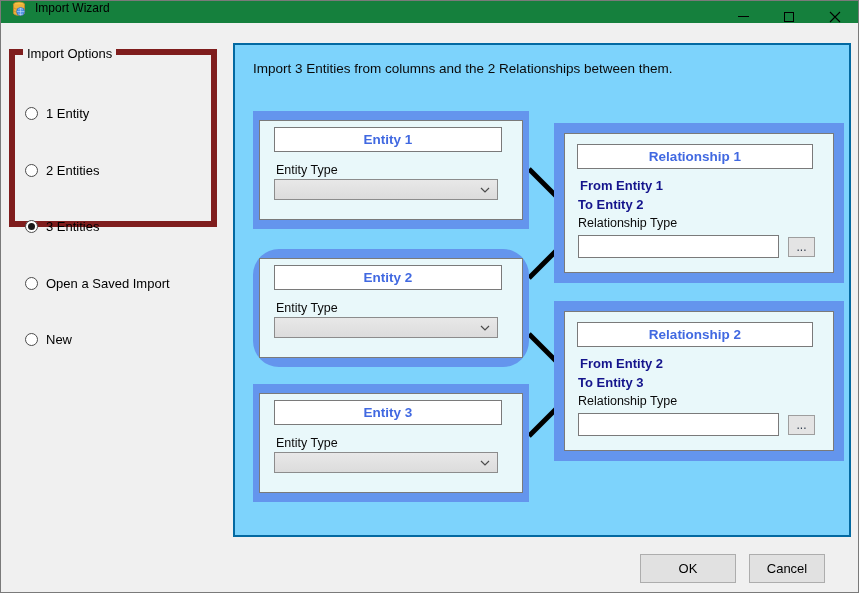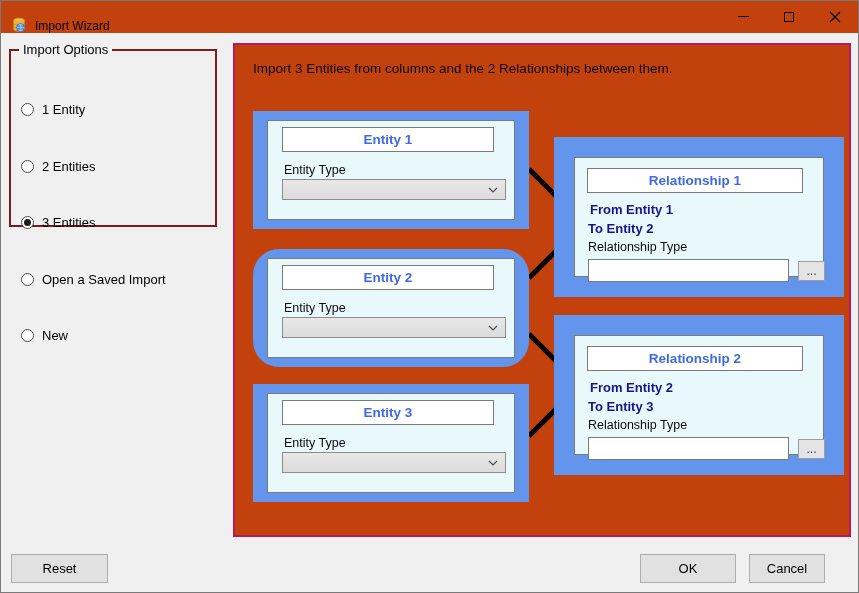--- a/index.html
+++ b/index.html
@@ -4,61 +4,61 @@
 <style>
   * { margin:0; padding:0; box-sizing:border-box; }
   html,body { width:859px; height:593px; }
   body { font-family:"Liberation Sans", sans-serif; }
   .window {
     position:relative; width:859px; height:593px;
     background:#F0F0F0; border:1px solid #7A7A7A; overflow:hidden;
   }
   
   .titlebar {
-    position:absolute; left:0; top:0; right:0; height:32px;
-    background:#c2410c; display:flex; align-items:flex-end;
+    position:absolute; left:0; top:0; right:0; height:22px;
+    background:#15803d; display:flex; align-items:flex-start;
   }
   .app-icon { margin-left:10px; width:16px; height:16px; flex:0 0 auto; }
   .title-text { margin-left:8px; font-size:12px; color:#000; }
   .caption-buttons { position:absolute; right:0; top:0; height:31px; display:flex; }
   .cap-btn { width:46px; height:31px; display:flex; align-items:center; justify-content:center; background:transparent; }
   .glyph-min { width:11px; height:1px; background:#000; }
   .glyph-max { width:10px; height:10px; border:1px solid #000; }
   
   .groupbox {
     position:absolute; left:8px; top:48px; width:208px; height:178px;
-    border:2px solid #7f1d1d; background:#F0F0F0;
+    border:6px solid #7f1d1d; background:#F0F0F0;
   }
   .groupbox-label {
     position:absolute; top:-9px; left:8px; padding:0 4px;
     background:#F0F0F0; font-size:13px; color:#000;
   }
   .radio-list { position:absolute; left:10px; top:16px; right:6px; }
   .radio-row { display:flex; align-items:center; height:27.5px; cursor:default;margin-top:29px; }
   .radio-circle {
     width:13px; height:13px; border:1px solid #4C4C4C; border-radius:50%;
     background:#FFF; position:relative; flex:0 0 auto;
   }
   .radio-circle.selected::after {
     content:""; position:absolute; left:2px; top:2px; right:2px; bottom:2px;
     border-radius:50%; background:#1A1A1A;
   }
   .radio-label { margin-left:8px; font-size:13px; color:#000; white-space:nowrap; }
   
   .main-panel {
     position:absolute; left:232px; top:42px; width:618px; height:494px;
-    background:#c2410c; border:2px solid #be185d;text-decoration:underline;
+    background:#7dd3fc; border:2px solid #0369a1;text-decoration:underline;
   }
   .heading { position:absolute; left:18px; top:16px; font-size:13.5px; color:#0A0A0A; }
   .connector-layer { position:absolute; left:0; top:0; width:614px; height:490px; z-index:1; }
   
   .frame { position:absolute; background:#6495ED; z-index:2; }
-  .entity-frame { left:18px; width:276px; height:118px; padding:9px 14px; }
+  .entity-frame { left:18px; width:276px; height:118px; padding:9px 6px; }
   .entity-frame.e1 { top:66px; } .entity-frame.e2 { top:204px;border-radius:26px; } .entity-frame.e3 { top:339px; }
-  .rel-frame { left:319px; width:290px; height:160px; padding:20px;margin-top:14px; }
+  .rel-frame { left:319px; width:290px; height:160px; padding:10px; }
   .rel-frame.r1 { top:78px; } .rel-frame.r2 { top:256px; }
   .inner {
     width:100%; height:100%; background:#E9F8FA; border:1px solid #7A7A7A; position:relative;
   }
   .box-title {
     position:absolute; height:25px; background:#FFF; border:1px solid #7A7A7A;
     display:flex; align-items:center; justify-content:center;
     font-weight:bold; font-size:13.5px; color:#4169E1;
   }
   .entity-frame .box-title { left:14px; right:20px; top:6px; }
@@ -210,17 +210,16 @@
         <div class="box-title">Relationship 2</div>
         <div class="from-label">From Entity 2</div>
         <div class="to-label">To Entity 3</div>
         <div class="rel-type-label">Relationship Type</div>
         <input class="rel-input" type="text" value="" style="">
         <div class="browse-btn">...</div>
       </div>
     </div>
   </div>
 
-  <div class="btn btn-reset">Reset</div>
   <div class="btn btn-ok">OK</div>
   <div class="btn btn-cancel">Cancel</div>
 
 </div>
 
 </body></html>

